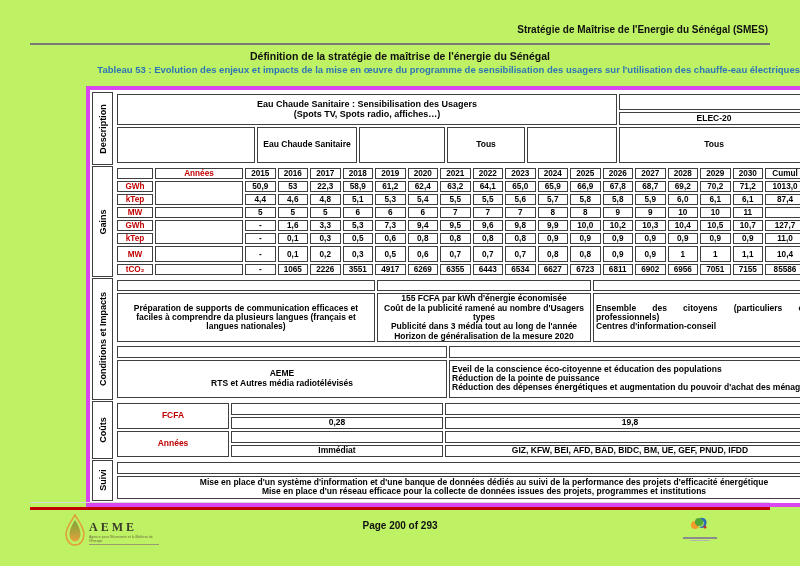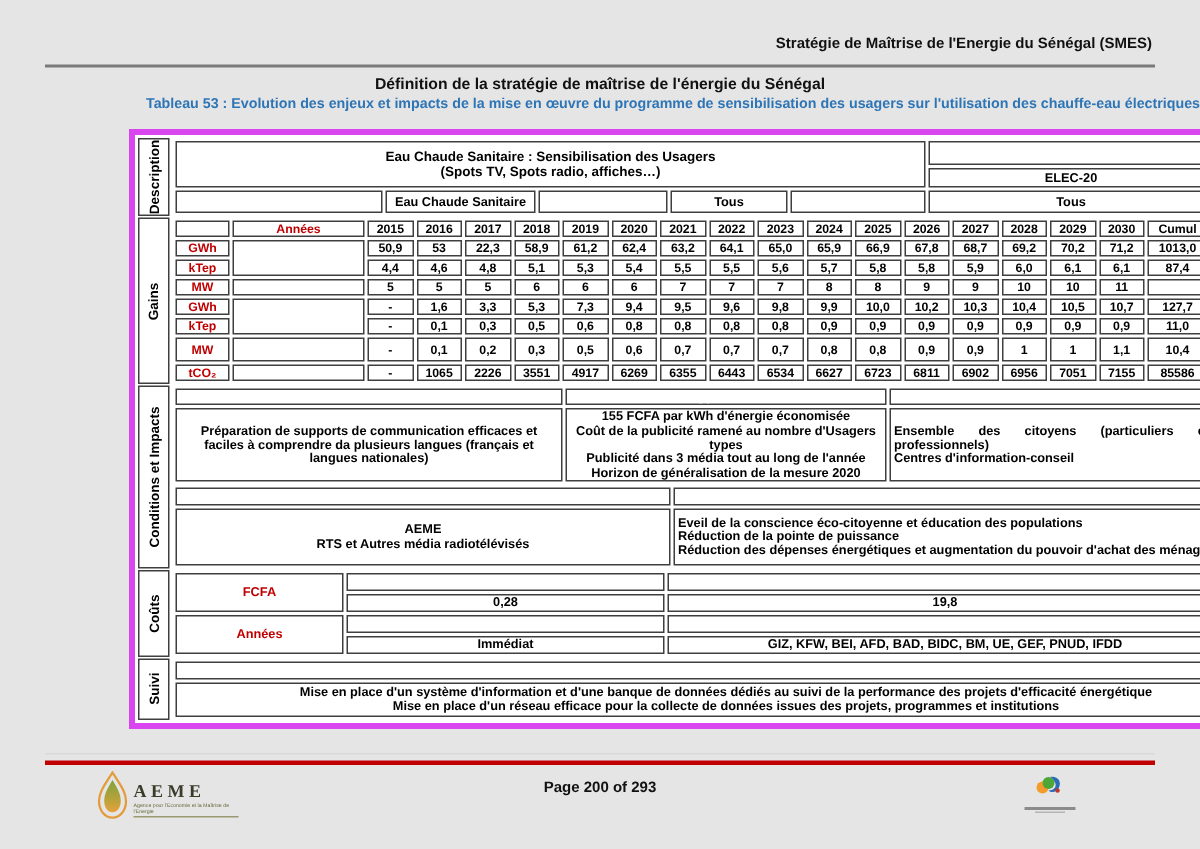--- a/index.html
+++ b/index.html
@@ -1,17 +1,17 @@
 <!DOCTYPE html>
 <html><head>
 <meta charset="utf-8">
 <style>
   * { margin:0; padding:0; box-sizing:border-box; }
   html,body { width:800px; height:566px; background:#fff; font-family:"Liberation Sans","DejaVu Sans",sans-serif; color:#000; }
-  .page { position:relative; width:800px; height:566px; background:#e5e5e5; overflow:hidden; }
+  .page { position:relative; width:800px; height:566px; background:#bef264; overflow:hidden; }
 
   
   .doc-ref { position:absolute; top:24px; right:32px; font-size:10px; font-weight:600; color:#111; }
   .header-rule { position:absolute; top:43px; left:30px; right:30px; height:0; border-top:2.5px solid #7a7a7a; }
   .doc-title { position:absolute; top:50px; left:0; right:0; text-align:center; font-size:10.5px; font-weight:700; color:#111; }
   .table-caption { position:absolute; top:64px; left:0; right:0; text-align:right; font-size:9.5px; font-weight:700; color:#2E75B6; }
 
   
   .fiche { position:absolute; left:86px; top:86px; width:727px; border:4px solid #d946ef; background:#fff; padding:1px; }
   .section { display:flex; gap:2px; margin:1px; }
@@ -27,21 +27,21 @@
   td.u { color:#C00000; }
   td.rl { background:#C00000; color:#fff; text-align:left; padding-left:3px; line-height:1.0; }
   td.left { text-align:left; }
   td.top { vertical-align:top; }
   td.small { font-size:8px; }
   td.just div { text-align:justify; }
   td.blank { }
 
   .desc-tbl tr:nth-child(1) td { height:16px; }
   .desc-tbl tr:nth-child(2) td { height:13px; }
-  .desc-tbl tr:nth-child(3) td { height:15px; }
+  .desc-tbl tr:nth-child(3) td { height:36px; }
   .desc-title-l1 { font-size:9px; font-weight:700; }
   .desc-title-l2 { font-size:9px; font-weight:700; }
 
   .gains-tbl tr td { height:11px; font-size:8.2px; }
   .gains-tbl tr:nth-child(7) td { height:16px; }
 
   .cond-a tr:nth-child(1) td, .cond-b tr:nth-child(1) td { height:11px;margin-left:40px; }
   .cond-a tr:nth-child(2) td { height:46px; }
   .cond-b tr:nth-child(2) td { height:38px; }
 

